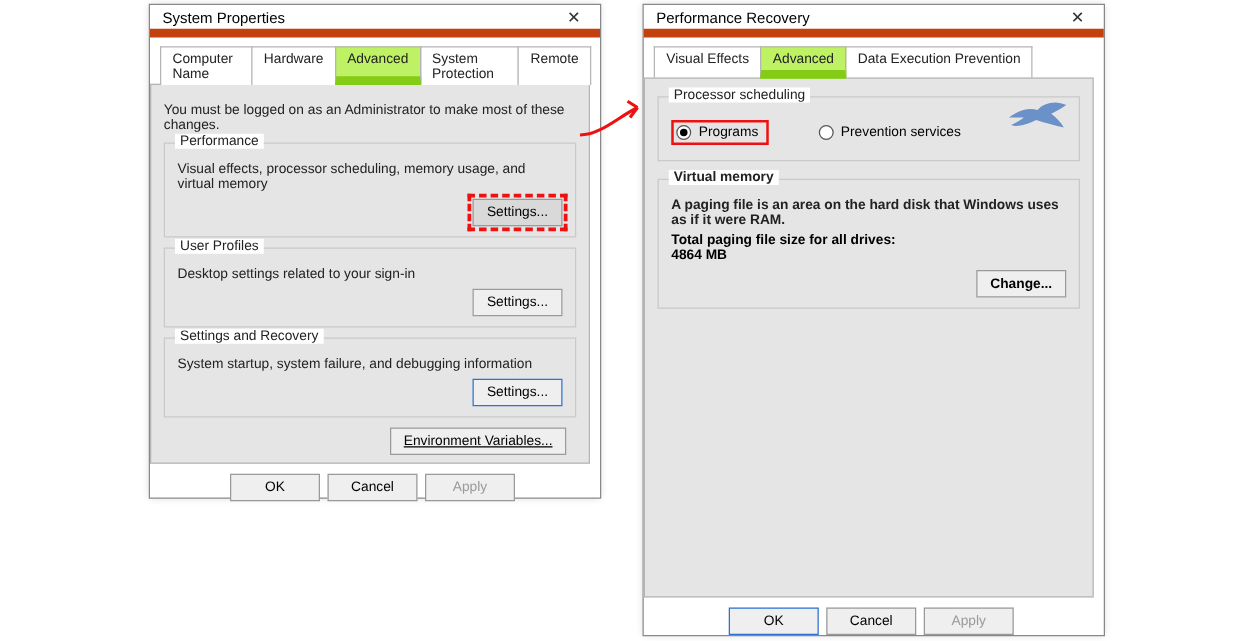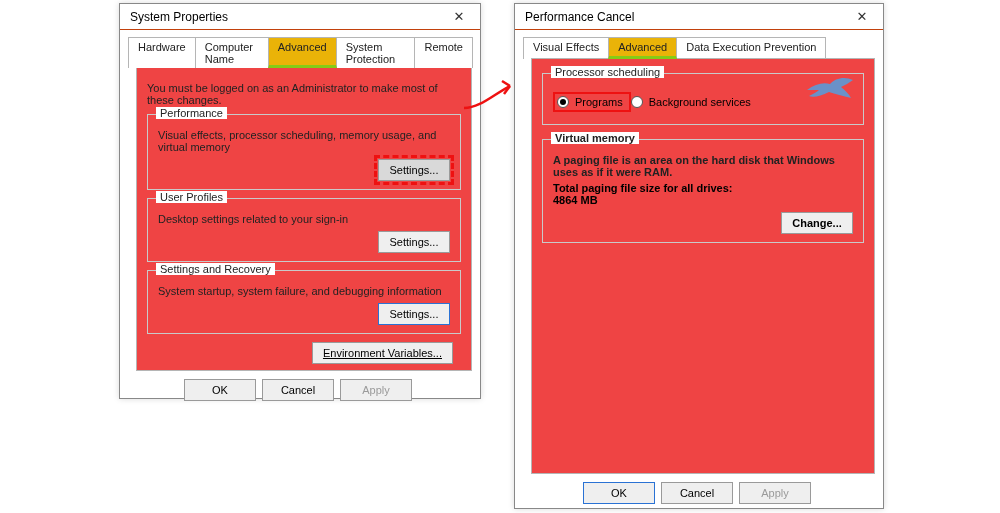--- a/index.html
+++ b/index.html
@@ -18,21 +18,21 @@
     border: 1px solid #888;
     background: #fff;
     box-shadow: 0 0 6px rgba(0,0,0,0.15);
   }
   .titlebar {
     height: 26px;
     display: flex;
     align-items: center;
     justify-content: space-between;
     padding: 0 6px 0 10px;
-    border-bottom: 1px solid #c2410c;
+    border-bottom: 7px solid #c2410c;
     font-size: 12px;
   }
   .titlebar .close {
     width: 30px;
     height: 20px;
     display: flex;
     align-items: center;
     justify-content: center;
     font-size: 13px;
     color: #333;
@@ -47,32 +47,32 @@
     border-bottom: none;
     padding: 3px 9px;
     background: #fff;
     margin-right: -1px;
     font-size: 11px;
     color: #222;
     position: relative;
     top: 1px;
   }
   .tab.active {
-    background: #eab308;
-    border-bottom: 3px solid #84cc16;
+    background: #bef264;
+    border-bottom: 7px solid #84cc16;
     z-index: 2;
   }
   .tab.inactive {
     background: #fff;
   }
   .tabcontent {
     border: 1px solid #b5b5b5;
-    margin: 0 8px 0 16px;
+    margin: 0 8px 0 0;
     padding: 10px 10px 6px 10px;
-    background: #ef4444;
+    background: #e5e5e5;
   }
   .groupbox {
     border: 1px solid #c9c9c9;
     margin-top: 8px;
     padding: 10px 10px 8px 10px;
     position: relative;
   }
   .groupbox > .legend {
     position: absolute;
     top: -8px;
@@ -113,20 +113,21 @@
     background: #d9d9d9;
   }
   .dlg-buttons {
     display: flex;
     justify-content: center;
     padding: 8px 10px 10px 0;
   }
   .radio-row {
     display: flex;
     align-items: center;
+    gap: 40px;
     margin-top: 4px;
   }
   .radio {
     display: flex;
     align-items: center;
     gap: 6px;
     font-size: 11px;
   }
   .radio .circle {
     width: 12px;
@@ -172,22 +173,22 @@
 </head>
 <body>
 
 <div class="dialog" style="left:119px; top:3px; width:362px; height:396px;">
   <div class="titlebar">
     <span>System Properties</span>
     <span class="close">✕</span>
   </div>
 
   <div class="tabstrip">
+    <div class="tab inactive">Computer Name</div>
     <div class="tab inactive">Hardware</div>
-    <div class="tab inactive">Computer Name</div>
     <div class="tab active">Advanced</div>
     <div class="tab inactive">System Protection</div>
     <div class="tab inactive">Remote</div>
   </div>
 
   <div class="tabcontent" style="height:304px;">
     <div class="info-text">You must be logged on as an Administrator to make most of these changes.</div>
 
     <div class="groupbox">
       <div class="legend">Performance</div>
@@ -227,21 +228,21 @@
 
 <div class="arrow-wrap">
   <svg viewBox="0 0 66 60">
     <path d="M2 46 C 18 46, 32 32, 48 24" stroke="#e11" stroke-width="2.5" fill="none"></path>
     <path d="M48 24 L40 19 M48 24 L42 32" stroke="#e11" stroke-width="2.5" fill="none"></path>
   </svg>
 </div>
 
 <div class="dialog" style="left:514px; top:3px; width:370px; height:506px;">
   <div class="titlebar">
-    <span>Performance Cancel</span>
+    <span>Performance Recovery</span>
     <span class="close">✕</span>
   </div>
 
   <div class="tabstrip">
     <div class="tab inactive">Visual Effects</div>
     <div class="tab active">Advanced</div>
     <div class="tab inactive">Data Execution Prevention</div>
   </div>
 
   <div class="tabcontent" style="height:416px; position:relative;">
@@ -257,21 +258,21 @@
 
       <div class="sep-space"></div>
 
       <div class="radio-row">
         <div class="radio boxed">
           <span class="circle checked"></span>
           <span>Programs</span>
         </div>
         <div class="radio">
           <span class="circle"></span>
-          <span>Background services</span>
+          <span>Prevention services</span>
         </div>
       </div>
     </div>
 
     <div class="groupbox" style="margin-top:14px;font-weight:bold;">
       <div class="legend">Virtual memory</div>
       <div class="info-text">A paging file is an area on the hard disk that Windows uses as if it were RAM.</div>
       <div class="vm-row">
         <span>Total paging file size for all drives:</span>
         <span style="margin-right:28px;">4864 MB</span>

